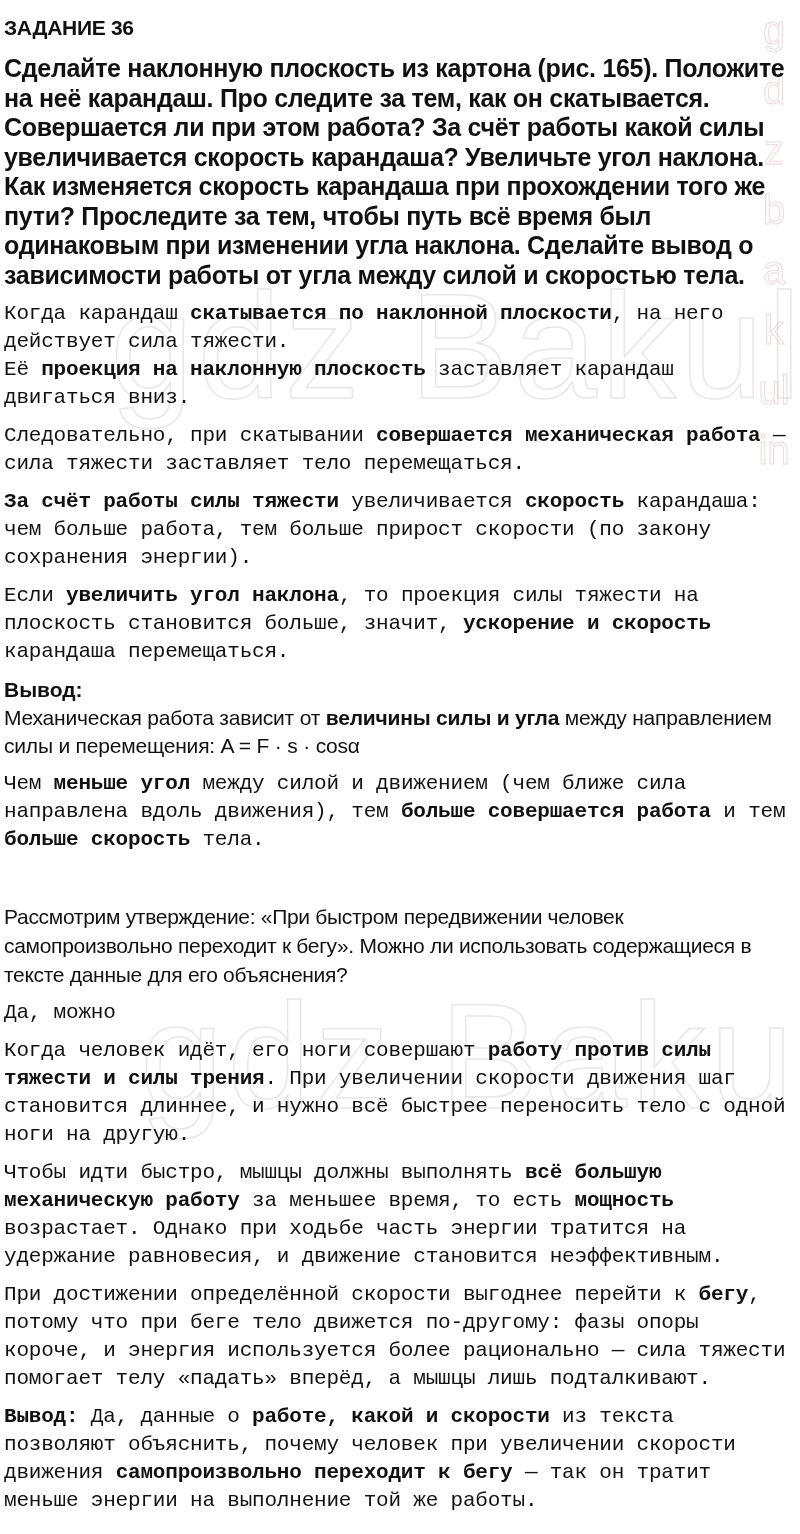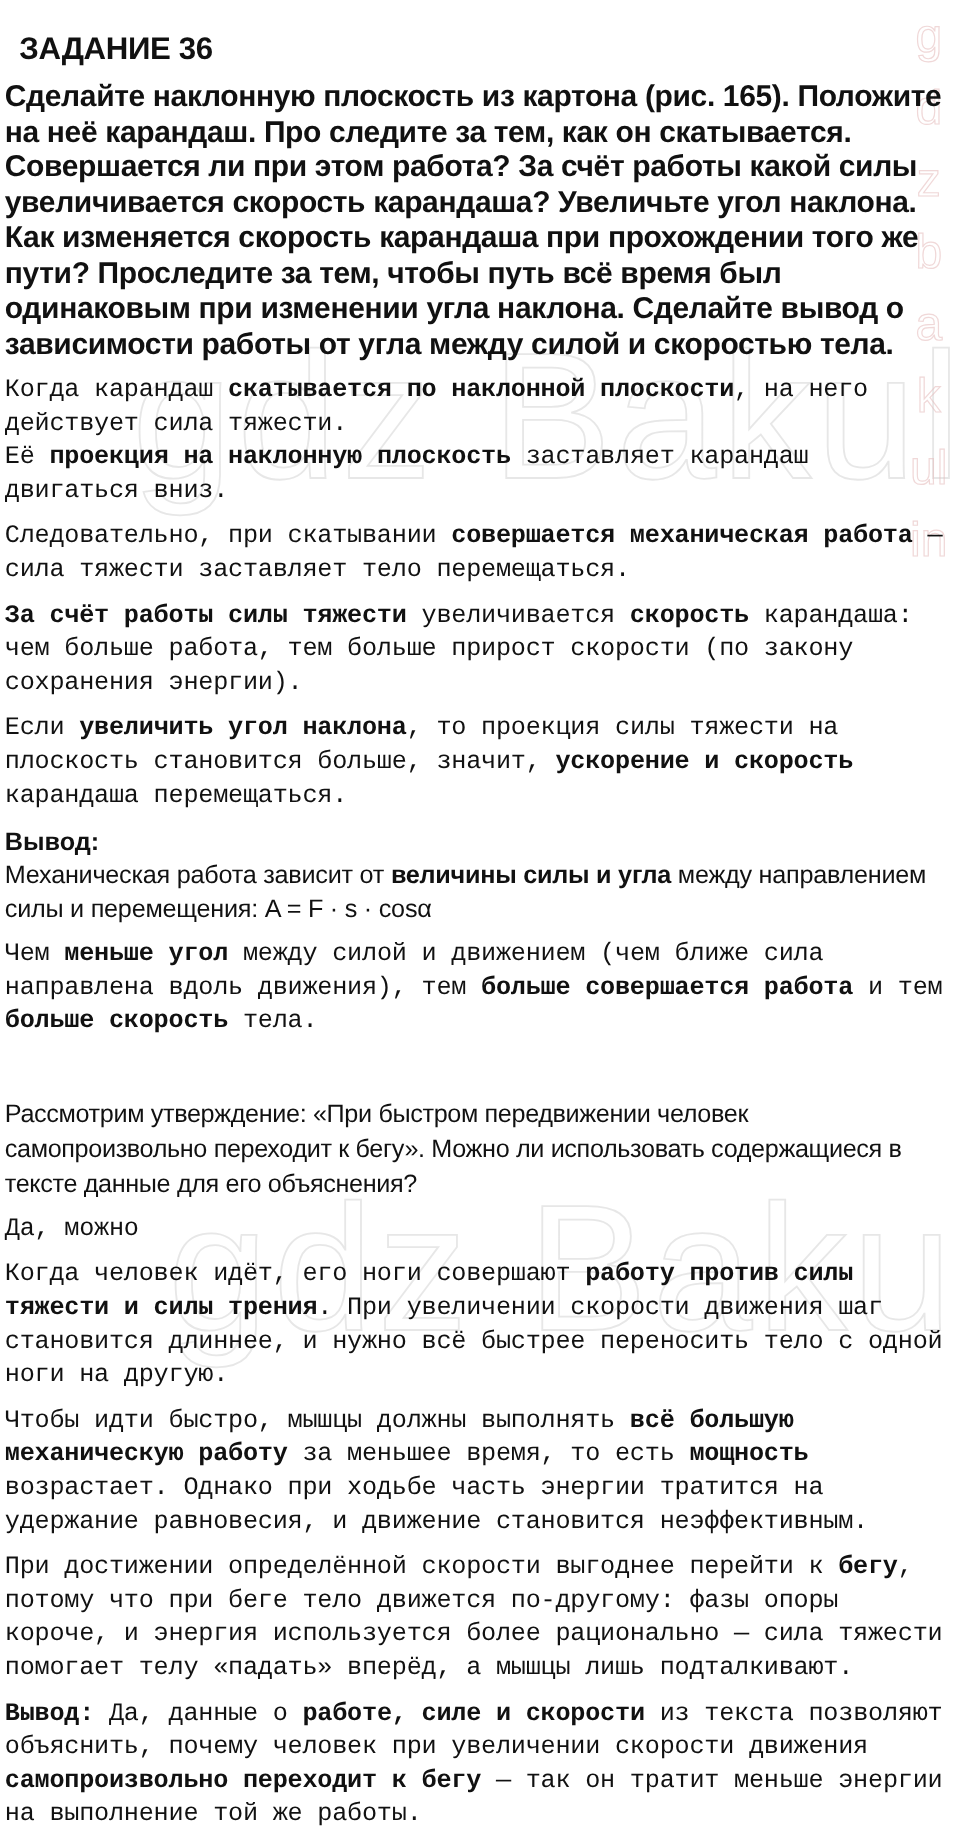--- a/index.html
+++ b/index.html
@@ -42,23 +42,23 @@
       text-align: center;
       z-index: 0;
       word-break: break-all;
     }
     .content {
       position: relative;
       z-index: 1;
       padding: 0 4px;
     }
     h1 {
-      margin: 12px;
+      margin: 0;
       padding-top: 16px;
-      font-size: 26px;
+      font-size: 21px;
       font-weight: bold;
       line-height: 24px;
       letter-spacing: -0.3px;
     }
     .task {
       margin: 14px 0 0 0;
       font-size: 25px;
       font-weight: bold;
       line-height: 29.5px;
       letter-spacing: -0.3px;
@@ -115,15 +115,15 @@
   <div class="question gap-big">Рассмотрим утверждение: «При быстром передвижении человек самопроизвольно переходит к бегу». Можно ли использовать содержащиеся в тексте данные для его объяснения?</div>
 
   <p class="gap">Да, можно</p>
 
   <p class="gap"><span>Когда человек идёт, его ноги совершают </span><b>работу против силы тяжести и силы трения</b><span>. При увеличении скорости движения шаг становится длиннее, и нужно всё быстрее переносить тело с одной ноги на другую.</span></p>
 
   <p class="gap"><span>Чтобы идти быстро, мышцы должны выполнять </span><b>всё большую механическую работу</b><span> за меньшее время, то есть </span><b>мощность</b><span> возрастает. Однако при ходьбе часть энергии тратится на удержание равновесия, и движение становится неэффективным.</span></p>
 
   <p class="gap"><span>При достижении определённой скорости выгоднее перейти к </span><b>бегу</b><span>, потому что при беге тело движется по-другому: фазы опоры короче, и энергия используется более рационально — сила тяжести помогает телу «падать» вперёд, а мышцы лишь подталкивают.</span></p>
 
-  <p class="gap"><b>Вывод:</b><span> Да, данные о </span><b>работе, силе и скорости</b><span> из текста позволяют объяснить, почему человек при увеличении скорости движения </span><b>самопроизвольно переходит к бегу</b><span> — так он тратит меньше энергии на выполнение той же работы.</span></p>
+  <p class="gap"><b>Вывод:</b><span> Да, данные о </span><b>работе, какой и скорости</b><span> из текста позволяют объяснить, почему человек при увеличении скорости движения </span><b>самопроизвольно переходит к бегу</b><span> — так он тратит меньше энергии на выполнение той же работы.</span></p>
 
 </div>
 
 </body></html>

